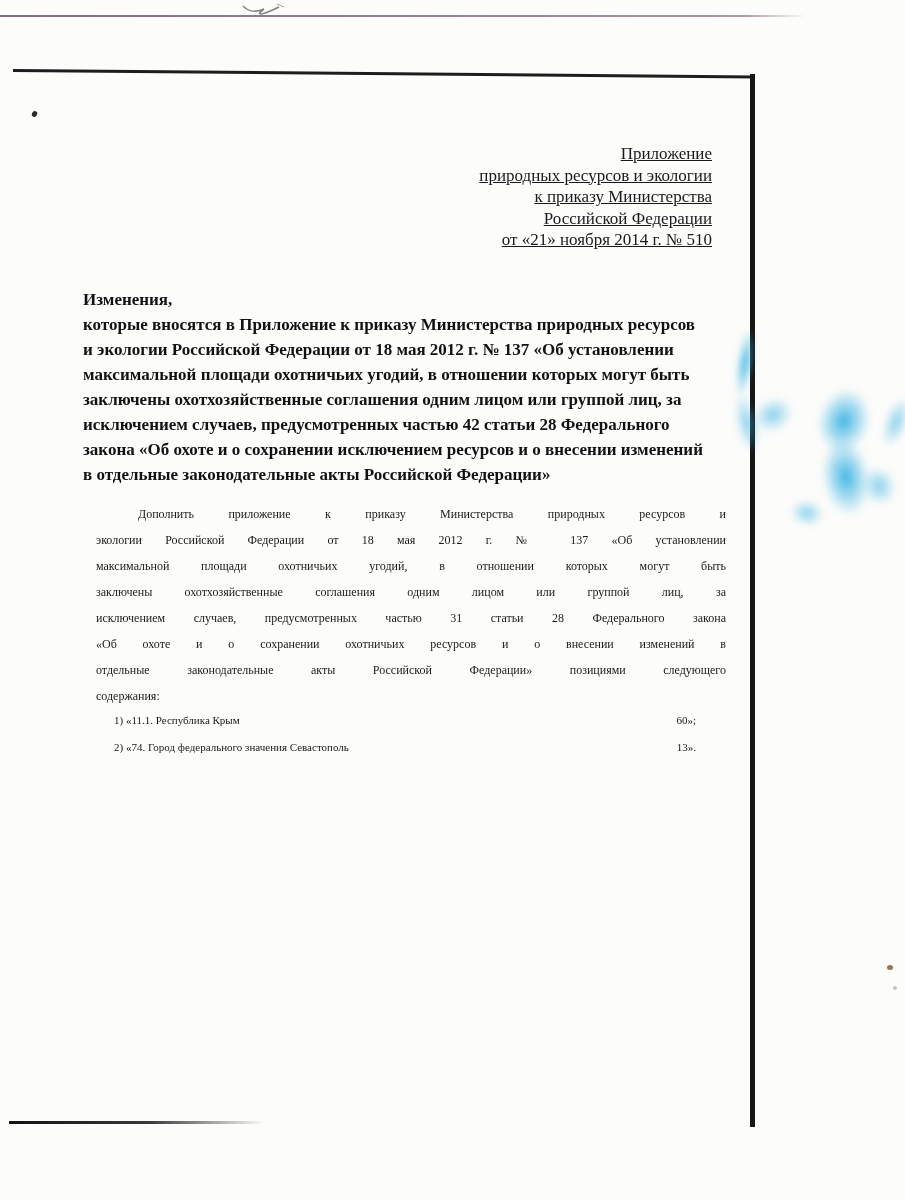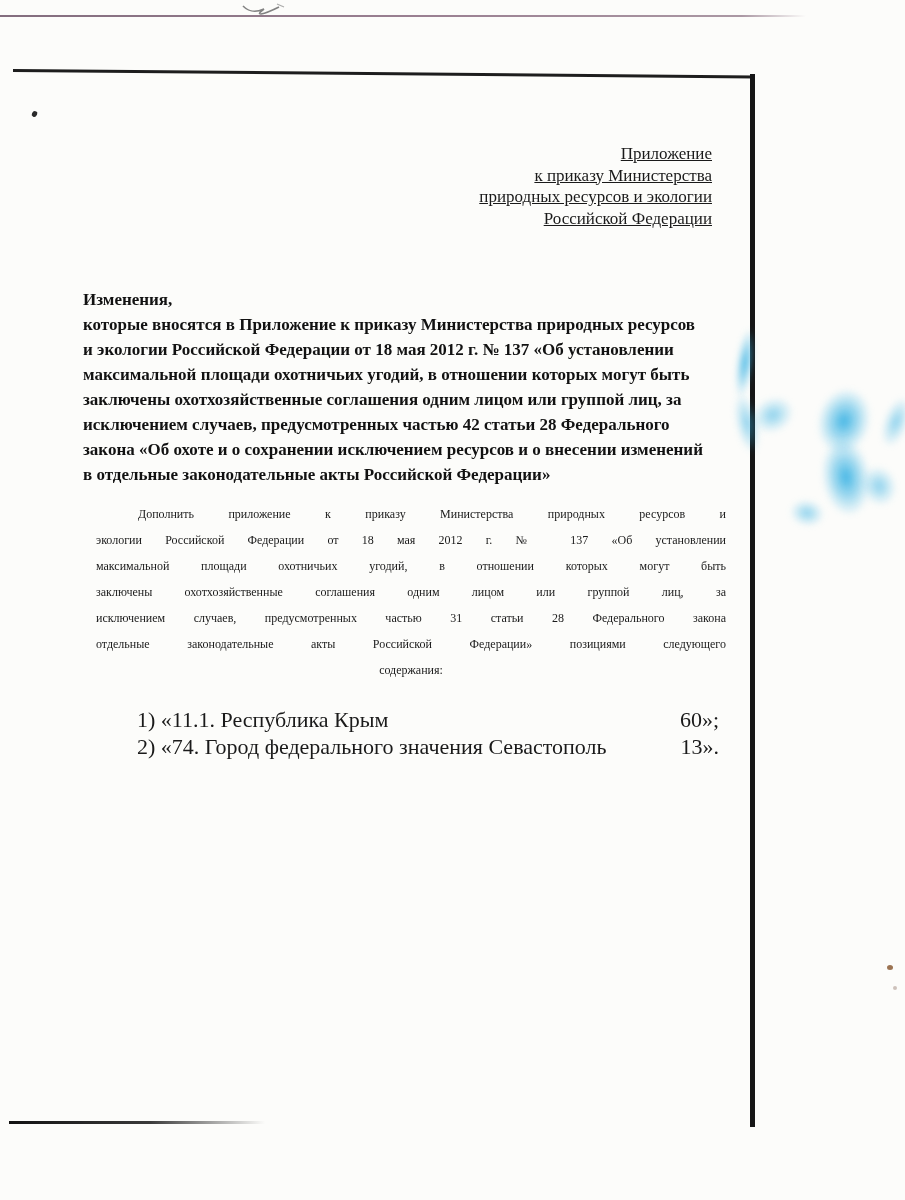--- a/index.html
+++ b/index.html
@@ -62,24 +62,24 @@
     position: absolute; left: 83px; top: 287px; width: 672px;
     font-size: 17px; line-height: 25px; font-weight: bold;
     text-align: left; color: #121212;
   }
   .body-par {
     position: absolute; left: 96px; top: 501px; width: 630px;
     font-size: 12px; line-height: 26px;
   }
   .jline { text-align: justify; text-align-last: justify; }
   .first-line { text-indent: 42px; }
-  .plain-line { text-align: center; }
+  .plain-line { text-align: left; }
 
-  .list-block { position: absolute; left: 97px; top: 707px; width: 630px;
-    font-size: 22px; line-height: 26.5px; }
+  .list-block { position: absolute; left: 74px; top: 707px; width: 630px;
+    font-size: 11px; line-height: 26.5px; }
   .list-row { display: flex; justify-content: space-between;
     padding-left: 40px; padding-right: 8px; }
 </style>
 </head>
 <body>
 
 <div class="thin-top-line"></div>
 <svg class="squiggle" width="60" height="20" viewBox="0 0 60 20">
   <path d="M6,6 C12,12 18,13 27,9 C23,12 21,14 24,14 C30,13 36,10 42,7" fill="none" stroke="#5a5a5a" stroke-width="1.6" opacity="0.75"></path>
   <path d="M40,4 L47,7" fill="none" stroke="#777" stroke-width="1.2" opacity="0.6"></path>
@@ -97,42 +97,44 @@
   <div class="blob blob-soft stamp-b3"></div>
   <div class="blob blob-core stamp-b4"></div>
   <div class="blob blob-core stamp-b5"></div>
   <div class="blob blob-soft stamp-b6"></div>
   <div class="blob blob-soft stamp-b7"></div>
   <div class="blob blob-soft stamp-b8"></div>
 </div>
 
 <div class="annex-header">
   <div>Приложение</div>
+  <div>природных ресурсов и экологии</div>
   <div>к приказу Министерства</div>
-  <div>природных ресурсов и экологии</div>
   <div>Российской Федерации</div>
+  <div>от «21» ноября 2014 г. № 510</div>
 </div>
 
 <div class="doc-title">
   <div>Изменения,</div>
   <div>которые вносятся в Приложение к приказу Министерства природных ресурсов</div>
   <div>и экологии Российской Федерации от 18 мая 2012 г. № 137 «Об установлении</div>
   <div>максимальной площади охотничьих угодий, в отношении которых могут быть</div>
   <div>заключены охотхозяйственные соглашения одним лицом или группой лиц, за</div>
   <div>исключением случаев, предусмотренных частью 42 статьи 28 Федерального</div>
   <div>закона «Об охоте и о сохранении исключением ресурсов и о внесении изменений</div>
   <div>в отдельные законодательные акты Российской Федерации»</div>
 </div>
 
 <div class="body-par">
   <div class="jline first-line">Дополнить приложение к приказу Министерства природных ресурсов и</div>
   <div class="jline">экологии Российской Федерации от 18 мая 2012 г. № 137 «Об установлении</div>
   <div class="jline">максимальной площади охотничьих угодий, в отношении которых могут быть</div>
   <div class="jline">заключены охотхозяйственные соглашения одним лицом или группой лиц, за</div>
   <div class="jline">исключением случаев, предусмотренных частью 31 статьи 28 Федерального закона</div>
+  <div class="jline">«Об охоте и о сохранении охотничьих ресурсов и о внесении изменений в</div>
   <div class="jline">отдельные законодательные акты Российской Федерации» позициями следующего</div>
   <div class="plain-line">содержания:</div>
 </div>
 
 <div class="list-block">
   <div class="list-row">
     <span>1) «11.1. Республика Крым</span>
     <span>60»;</span>
   </div>
   <div class="list-row">

